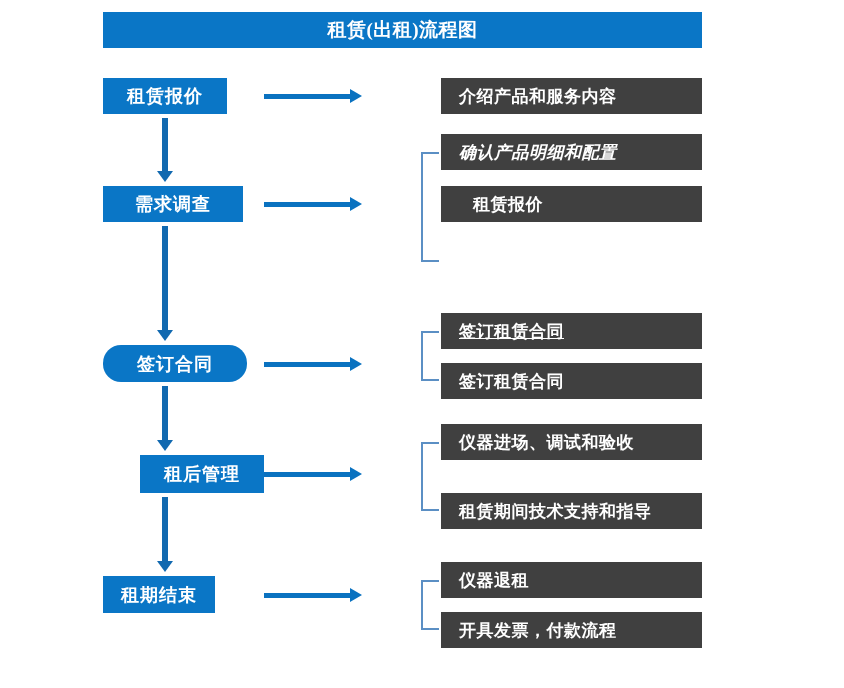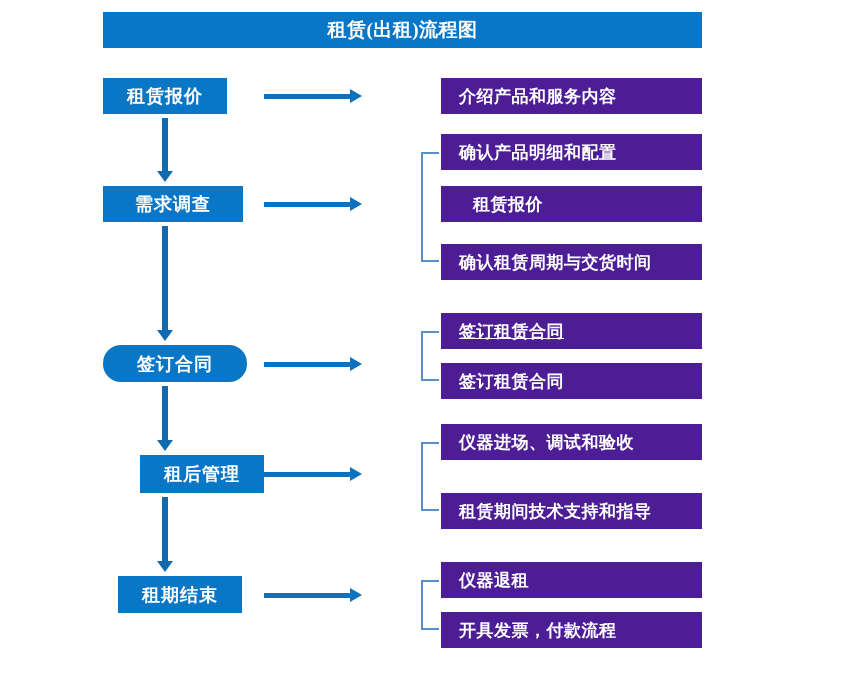--- a/index.html
+++ b/index.html
@@ -39,21 +39,21 @@
     justify-content: center;
     font-size: 18px;
     font-weight: bold;
     letter-spacing: 1px;
   }
   .detail-box {
     position: absolute;
     left: 441px;
     width: 261px;
     height: 36px;
-    background: #4c1d95;
+    background: #404040;
     color: #ffffff;
     display: flex;
     align-items: center;
     font-size: 17px;
     font-weight: bold;
     padding-left: 18px;
     box-sizing: border-box;
     letter-spacing: 0.5px;
   }
   
@@ -120,21 +120,21 @@
   <div class="title-bar">租赁(出租)流程图</div>
 
   <div class="stage-box" style="left:103px; top:78px; width:124px; height:36px;">租赁报价</div>
 
   <div class="stage-box" style="left:103px; top:186px; width:140px; height:36px;">需求调查</div>
 
   <div class="stage-box" style="left:103px; top:345px; width:144px; height:37px;border-radius:18px;">签订合同</div>
 
   <div class="stage-box" style="left:103px; top:455px; width:124px; height:38px;margin-left:37px;">租后管理</div>
 
-  <div class="stage-box" style="left:118px; top:576px; width:124px; height:37px;">租期结束</div>
+  <div class="stage-box" style="left:103px; top:576px; width:112px; height:37px;">租期结束</div>
 
   <div class="v-arrow" style="left:157px; top:118px; height:64px;">
     <div class="shaft" style="height:53px;"></div>
     <div class="head" style="top:53px;"></div>
   </div>
 
   <div class="v-arrow" style="left:157px; top:226px; height:115px;">
     <div class="shaft" style="height:104px;"></div>
     <div class="head" style="top:104px;"></div>
   </div>
@@ -177,25 +177,24 @@
   <div class="bracket" style="top:152px; height:110px;"></div>
 
   <div class="bracket" style="top:331px; height:50px;"></div>
 
   <div class="bracket" style="top:442px; height:69px;"></div>
 
   <div class="bracket" style="top:580px; height:50px;"></div>
 
   <div class="detail-box" style="top:78px;">介绍产品和服务内容</div>
 
-  <div class="detail-box" style="top:134px;">确认产品明细和配置</div>
+  <div class="detail-box" style="top:134px;font-style:italic;">确认产品明细和配置</div>
 
   <div class="detail-box" style="top:186px;padding-left:32px;">租赁报价</div>
 
-  <div class="detail-box" style="top:244px;">确认租赁周期与交货时间</div>
 
   <div class="detail-box" style="top:313px;text-decoration:underline;">签订租赁合同</div>
 
   <div class="detail-box" style="top:363px;">签订租赁合同</div>
 
   <div class="detail-box" style="top:424px;">仪器进场、调试和验收</div>
 
   <div class="detail-box" style="top:493px;">租赁期间技术支持和指导</div>
 
   <div class="detail-box" style="top:562px;">仪器退租</div>

